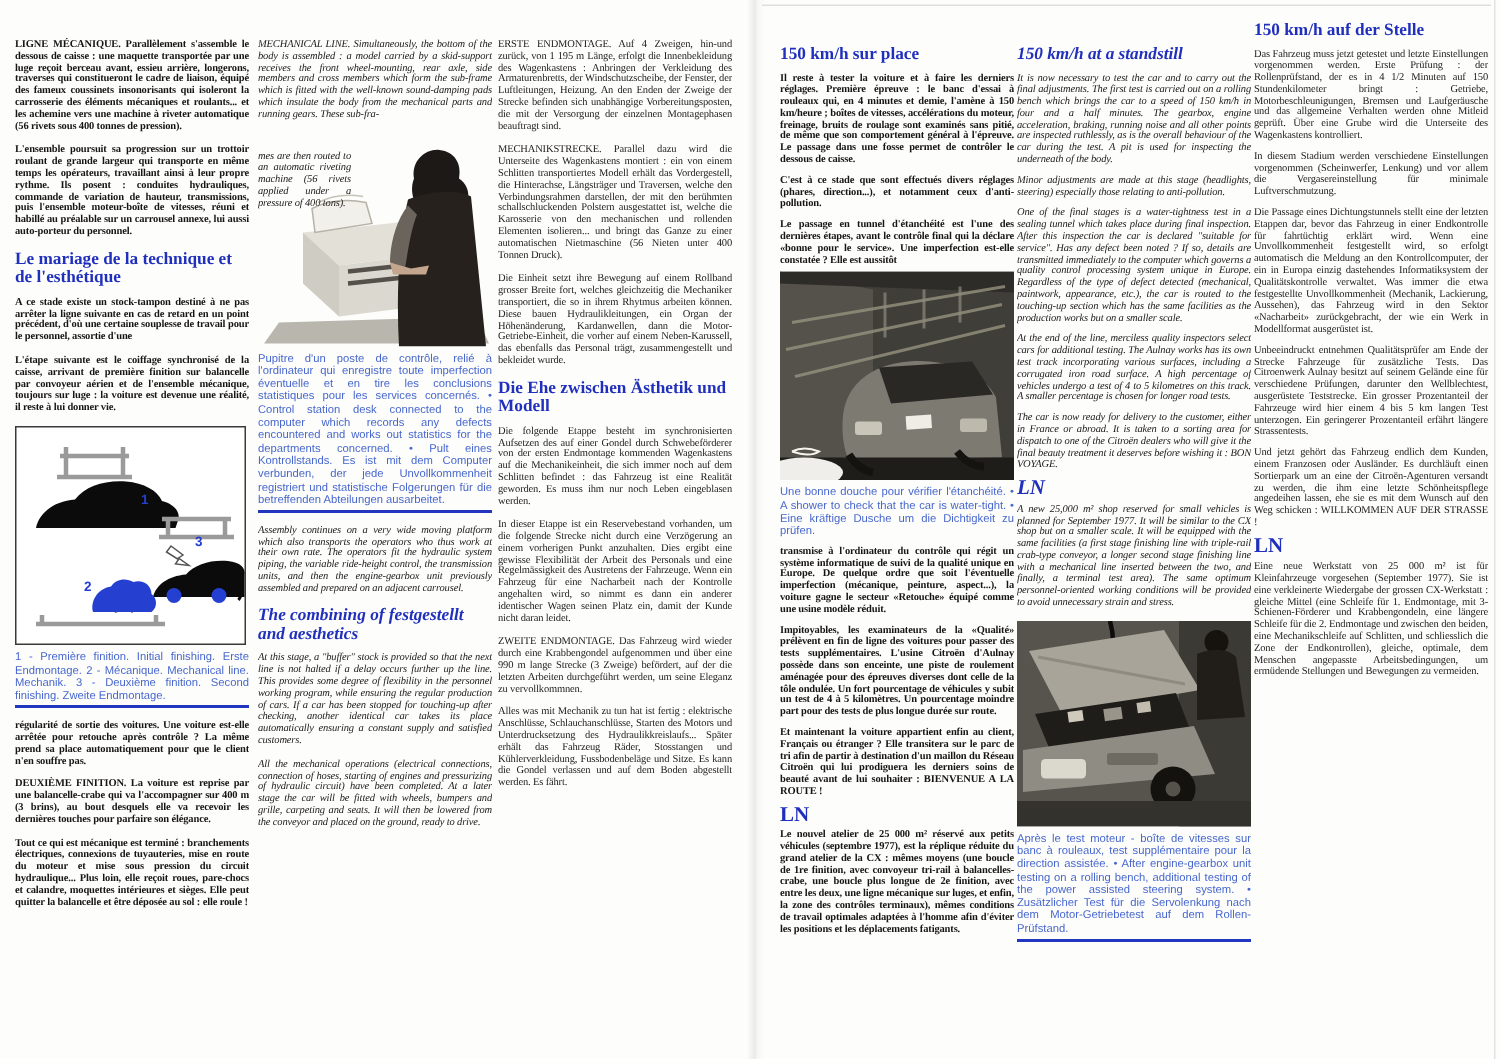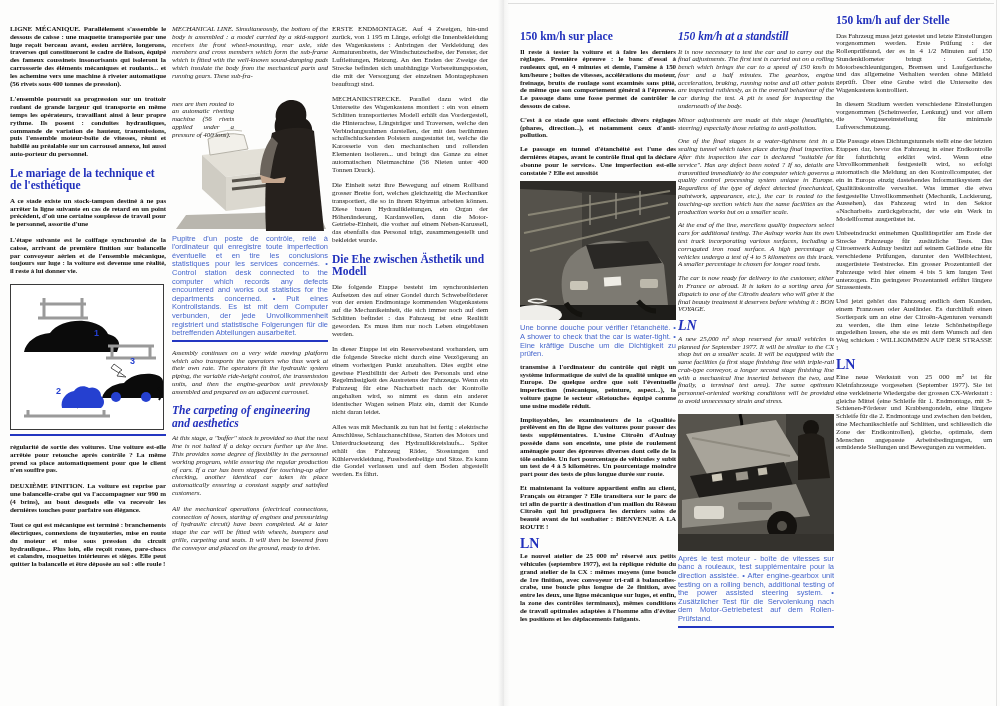--- a/index.html
+++ b/index.html
@@ -72,23 +72,24 @@
         <path d="M148,104 c4,2 4,8 1,12" stroke="#0b0b0b" stroke-width="2" fill="none"></path>
         <text class="num" x="120" y="80">3</text>
 
         <path d="M66,120 l9,-4 l0,4 l9,-2 l-6,6 l-2,-3 l-9,3 z" fill="#ffffff" stroke="#555" stroke-width="1"></path>
 
         <path d="M14,132 h86 M18,126 v6 M94,126 v6" stroke="#9a9a9a" stroke-width="3" fill="none"></path>
         <path d="M52,124 c-2,-8 4,-16 12,-17 c3,-5 10,-6 15,-3 c6,-2 12,2 12,8 c4,3 4,9 0,12 z" fill="#2540d0"></path>
         <text class="num" x="46" y="110">2</text>
       </svg>
     </div>
+    <p class="cap">1 - Première finition. Initial finishing. Erste Endmontage. 2 - Mécanique. Mechanical line. Mechanik. 3 - Deuxième finition. Second finishing. Zweite Endmontage.</p>
     <div class="rule"></div>
     <p class="body fr">régularité de sortie des voitures. Une voiture est-elle arrêtée pour retouche après contrôle ? La même prend sa place automatiquement pour que le client n'en souffre pas.</p>
-    <p class="body fr">DEUXIÈME FINITION. La voiture est reprise par une balancelle-crabe qui va l'accompagner sur 990 m (4 brins), au bout desquels elle va recevoir les dernières touches pour parfaire son élégance.</p>
+    <p class="body fr">DEUXIÈME FINITION. La voiture est reprise par une balancelle-crabe qui va l'accompagner sur 400 m (3 brins), au bout desquels elle va recevoir les dernières touches pour parfaire son élégance.</p>
     <p class="body fr">Tout ce qui est mécanique est terminé : branchements électriques, connexions de tuyauteries, mise en route du moteur et mise sous pression du circuit hydraulique... Plus loin, elle reçoit roues, pare-chocs et calandre, moquettes intérieures et sièges. Elle peut quitter la balancelle et être déposée au sol : elle roule !</p>
   </div>
 
   <div class="col pl" id="c2">
     <p class="body en">MECHANICAL LINE. Simultaneously, the bottom of the body is assembled : a model carried by a skid-support receives the front wheel-mounting, rear axle, side members and cross members which form the sub-frame which is fitted with the well-known sound-damping pads which insulate the body from the mechanical parts and running gears. These sub-fra-</p>
     <div id="wrap-photo">
       <svg width="156" height="142" viewBox="0 0 156 142">
 
         <polygon points="14,126 146,122 154,140 4,140" fill="#b9b6ae"></polygon>
         <polygon points="30,66 106,58 132,78 54,88" fill="#e3e0d7"></polygon>
@@ -101,32 +102,33 @@
         <path d="M104,30 c-2,-12 8,-20 17,-19 c10,1 15,9 13,19 c5,3 7,9 6,14 l-34,4 c-4,-6 -4,-13 -2,-18 z" fill="#1d1916"></path>
         <path d="M100,44 c14,-6 34,-7 42,-2 l10,100 l-58,0 c-2,-36 0,-72 6,-98 z" fill="#26211d"></path>
         <path d="M100,48 c-8,10 -12,26 -12,38 l10,4 c2,-12 4,-26 8,-36 z" fill="#6b645c"></path>
         <path d="M88,86 l14,4 l12,-2 l-2,6 l-22,0 z" fill="#c4a68e"></path>
       </svg>
       <p class="body en narrow">mes are then routed to an automatic riveting machine (56 rivets applied under a pressure of 400 tons).</p>
     </div>
     <p class="cap">Pupitre d'un poste de contrôle, relié à l'ordinateur qui enregistre toute imperfection éventuelle et en tire les conclusions statistiques pour les services concernés. • Control station desk connected to the computer which records any defects encountered and works out statistics for the departments concerned. • Pult eines Kontrollstands. Es ist mit dem Computer verbunden, der jede Unvollkommenheit registriert und statistische Folgerungen für die betreffenden Abteilungen ausarbeitet.</p>
     <div class="rule"></div>
     <p class="body en">Assembly continues on a very wide moving platform which also transports the operators who thus work at their own rate. The operators fit the hydraulic system piping, the variable ride-height control, the transmission units, and then the engine-gearbox unit previously assembled and prepared on an adjacent carrousel.</p>
-    <h2 class="bh it">The carpeting of engineering and aesthetics</h2>
+    <h2 class="bh it">The combining of festgestellt and aesthetics</h2>
     <p class="body en">At this stage, a "buffer" stock is provided so that the next line is not halted if a delay occurs further up the line. This provides some degree of flexibility in the personnel working program, while ensuring the regular production of cars. If a car has been stopped for touching-up after checking, another identical car takes its place automatically ensuring a constant supply and satisfied customers.</p>
     <p class="body en">All the mechanical operations (electrical connections, connection of hoses, starting of engines and pressurizing of hydraulic circuit) have been completed. At a later stage the car will be fitted with wheels, bumpers and grille, carpeting and seats. It will then be lowered from the conveyor and placed on the ground, ready to drive.</p>
   </div>
 
   <div class="col pl" id="c3">
     <p class="body de">ERSTE ENDMONTAGE. Auf 4 Zweigen, hin-und zurück, von 1 195 m Länge, erfolgt die Innenbekleidung des Wagenkastens : Anbringen der Verkleidung des Armaturenbretts, der Windschutzscheibe, der Fenster, der Luftleitungen, Heizung. An den Enden der Zweige der Strecke befinden sich unabhängige Vorbereitungsposten, die mit der Versorgung der einzelnen Montagephasen beauftragt sind.</p>
     <p class="body de">MECHANIKSTRECKE. Parallel dazu wird die Unterseite des Wagenkastens montiert : ein von einem Schlitten transportiertes Modell erhält das Vordergestell, die Hinterachse, Längsträger und Traversen, welche den Verbindungsrahmen darstellen, der mit den berühmten schallschluckenden Polstern ausgestattet ist, welche die Karosserie von den mechanischen und rollenden Elementen isolieren... und bringt das Ganze zu einer automatischen Nietmaschine (56 Nieten unter 400 Tonnen Druck).</p>
     <p class="body de">Die Einheit setzt ihre Bewegung auf einem Rollband grosser Breite fort, welches gleichzeitig die Mechaniker transportiert, die so in ihrem Rhytmus arbeiten können. Diese bauen Hydraulikleitungen, ein Organ der Höhenänderung, Kardanwellen, dann die Motor-Getriebe-Einheit, die vorher auf einem Neben-Karussell, das ebenfalls das Personal trägt, zusammengestellt und bekleidet wurde.</p>
     <h2 class="bh">Die Ehe zwischen Ästhetik und Modell</h2>
     <p class="body de">Die folgende Etappe besteht im synchronisierten Aufsetzen des auf einer Gondel durch Schwebeförderer von der ersten Endmontage kommenden Wagenkastens auf die Mechanikeinheit, die sich immer noch auf dem Schlitten befindet : das Fahrzeug ist eine Realität geworden. Es muss ihm nur noch Leben eingeblasen werden.</p>
     <p class="body de">In dieser Etappe ist ein Reservebestand vorhanden, um die folgende Strecke nicht durch eine Verzögerung an einem vorherigen Punkt anzuhalten. Dies ergibt eine gewisse Flexibilität der Arbeit des Personals und eine Regelmässigkeit des Austretens der Fahrzeuge. Wenn ein Fahrzeug für eine Nacharbeit nach der Kontrolle angehalten wird, so nimmt es dann ein anderer identischer Wagen seinen Platz ein, damit der Kunde nicht daran leidet.</p>
+    <p class="body de">ZWEITE ENDMONTAGE. Das Fahrzeug wird wieder durch eine Krabbengondel aufgenommen und über eine 990 m lange Strecke (3 Zweige) befördert, auf der die letzten Arbeiten durchgeführt werden, um seine Eleganz zu vervollkommnen.</p>
     <p class="body de">Alles was mit Mechanik zu tun hat ist fertig : elektrische Anschlüsse, Schlauchanschlüsse, Starten des Motors und Unterdrucksetzung des Hydraulikkreislaufs... Später erhält das Fahrzeug Räder, Stosstangen und Kühlerverkleidung, Fussbodenbeläge und Sitze. Es kann die Gondel verlassen und auf dem Boden abgestellt werden. Es fährt.</p>
   </div>
 
   <div class="col pr" id="c4">
     <h2 class="bh top">150 km/h sur place</h2>
     <p class="body fr">Il reste à tester la voiture et à faire les derniers réglages. Première épreuve : le banc d'essai à rouleaux qui, en 4 minutes et demie, l'amène à 150 km/heure ; boîtes de vitesses, accélérations du moteur, freinage, bruits de roulage sont examinés sans pitié, de même que son comportement général à l'épreuve. Le passage dans une fosse permet de contrôler le dessous de caisse.</p>
     <p class="body fr">C'est à ce stade que sont effectués divers réglages (phares, direction...), et notamment ceux d'anti-pollution.</p>
     <p class="body fr" style="margin-bottom:4px">Le passage en tunnel d'étanchéité est l'une des dernières étapes, avant le contrôle final qui la déclare «bonne pour le service». Une imperfection est-elle constatée ? Elle est aussitôt</p>
     <div class="fig">
       <svg width="156" height="139" viewBox="0 0 156 139">

